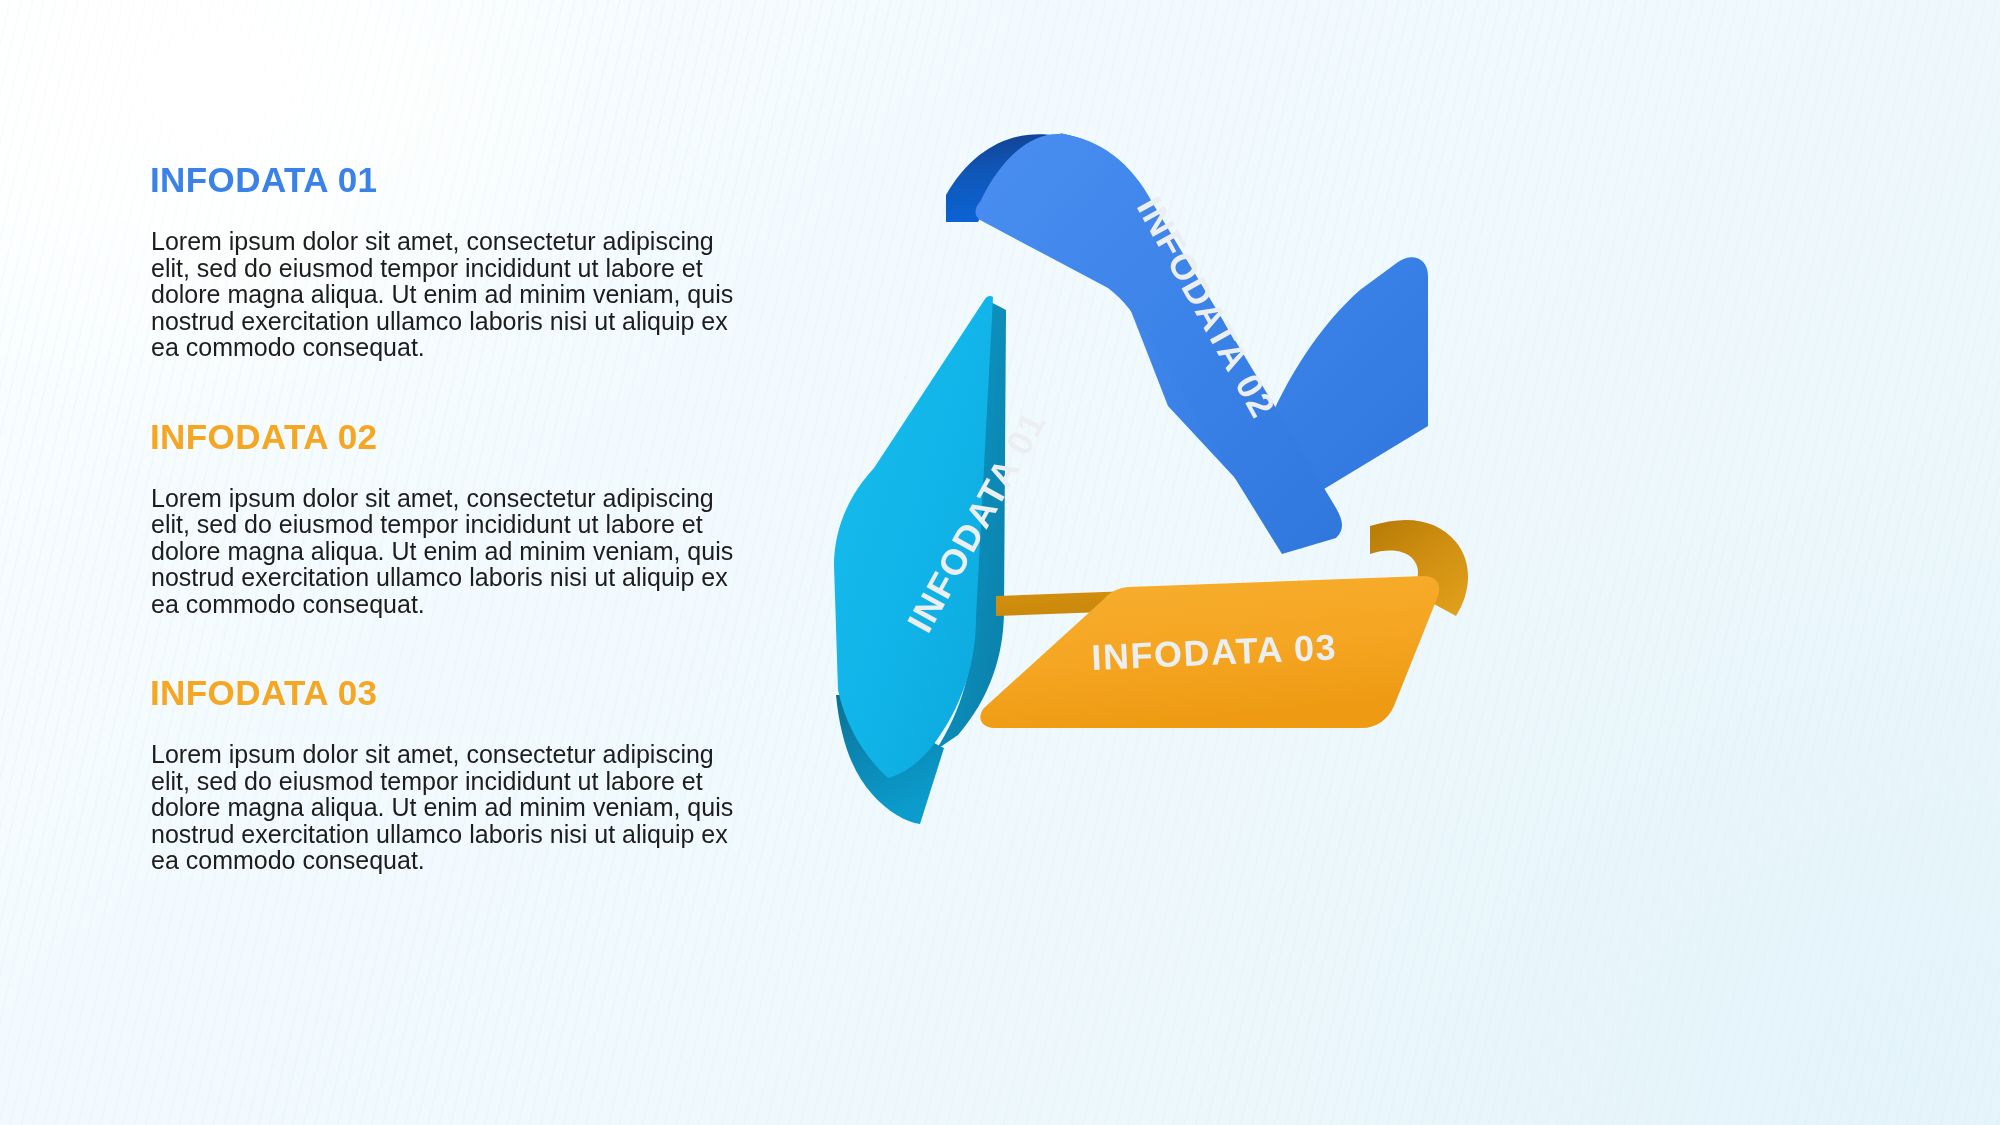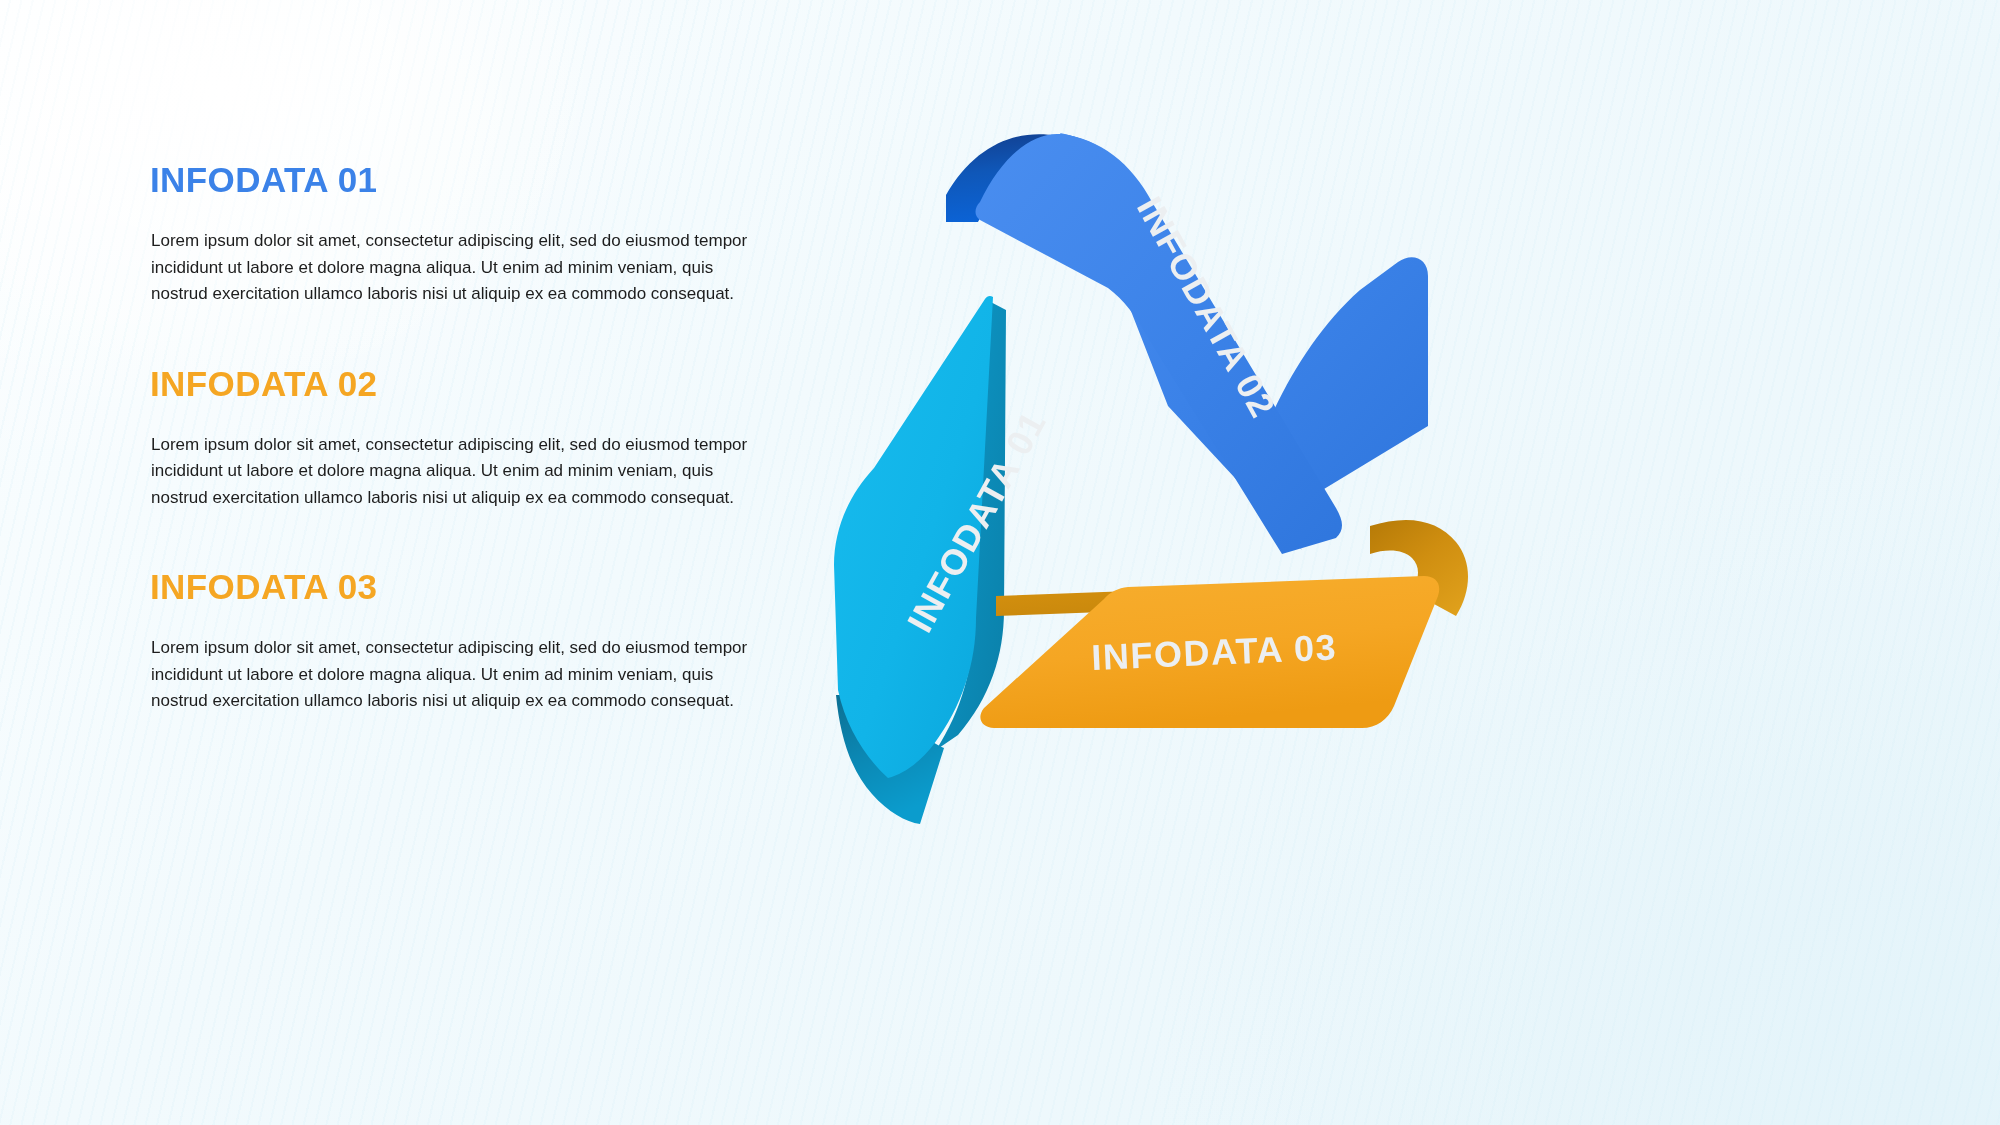--- a/index.html
+++ b/index.html
@@ -40,21 +40,21 @@
   .info-block { margin-bottom:56px; }
   .info-block:last-child { margin-bottom:0; }
   .info-heading {
     font-size:35px;
     font-weight:bold;
     letter-spacing:.4px;
     margin-bottom:28px;
     white-space:nowrap;
   }
   .info-body {
-    font-size:17px;
+    font-size:25px;
     line-height:26.5px;
     color:#1d1d1d;
     width:600px;
     padding-left:1px;
   }
 
   
   #diagram {
     position:absolute; left:900px; top:110px; width:1000px; height:800px;
   }

